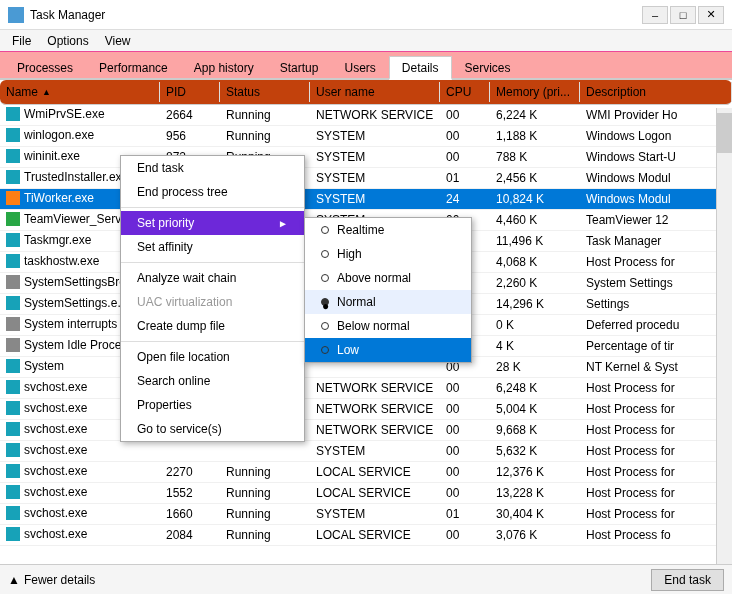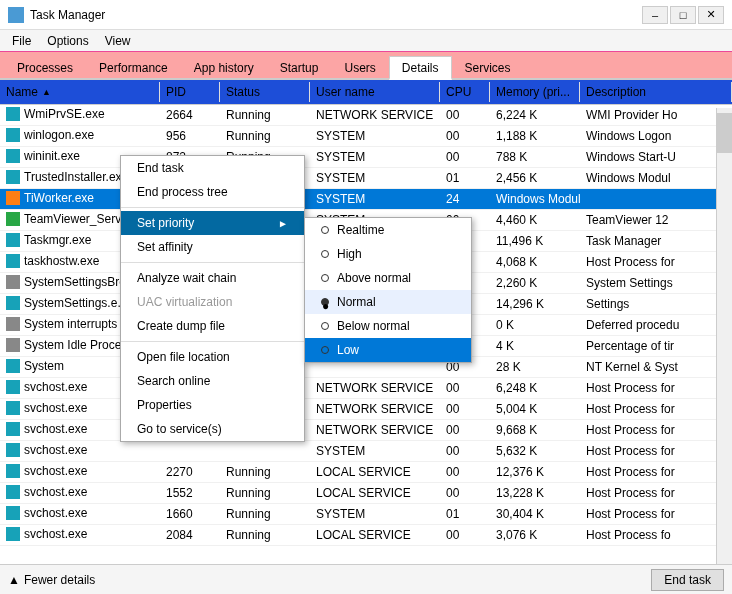--- a/index.html
+++ b/index.html
@@ -19,21 +19,21 @@
     
     .tabs { background: #fca5a5; border-bottom: 2px solid #ccc; display: flex; padding: 0 4px; height: 28px; }
     .tab { padding: 4px 12px; cursor: pointer; font-size: 12px; display: flex; align-items: center; border: 1px solid transparent; border-bottom: none; margin-top: 4px; }
     .tab.active { background: #fff; border-color: #ccc; border-bottom: 2px solid #fff; margin-bottom: -2px; }
     
     
     .content { display: flex; flex-direction: column; height: calc(594px - 30px - 22px - 28px - 30px); }
     
     
     .table-container { flex: 1; overflow: hidden; position: relative; background: #fff; }
-    .table-header { display: grid; grid-template-columns: 160px 60px 90px 130px 50px 90px 1fr; background: #1d4ed8; border-bottom: 1px solid #ccc; padding: 2px 0; position: sticky; top: 0; }
+    .table-header { display: grid; grid-template-columns: 160px 60px 90px 130px 50px 90px 1fr; background: #c2410c; border-bottom: 1px solid #ccc; padding: 2px 0; position: sticky; top: 0; border-radius: 6px; }
     .th { padding: 3px 6px; font-size: 12px; border-right: 1px solid #ddd; cursor: pointer; white-space: nowrap; overflow: hidden; display: flex; align-items: center; }
     .th .sort-arrow { margin-left: 4px; font-size: 9px; }
     
     .table-body { overflow-y: auto; height: calc(100% - 28px); }
     .table-row { display: grid; grid-template-columns: 160px 60px 90px 130px 50px 90px 1fr; border-bottom: 1px solid #f0f0f0; }
     .table-row.selected { background: #0078d7; color: #fff; }
     .td { padding: 2px 6px; font-size: 12px; white-space: nowrap; overflow: hidden; text-overflow: ellipsis; display: flex; align-items: center; height: 20px; }
     .td.name { display: flex; align-items: flex-start; gap: 4px; }
     .proc-icon { width: 14px; height: 14px; background: #4a9ad4; flex-shrink: 0; display: inline-block; }
     .proc-icon.green { background: #28a745; }
@@ -48,21 +48,21 @@
     .bottom-bar { background: #f5f5f5; border-top: 1px solid #ccc; display: flex; align-items: center; justify-content: space-between; padding: 4px 8px; height: 30px; }
     .fewer-details { display: flex; align-items: center; gap: 4px; cursor: pointer; font-size: 12px; }
     .end-task-btn { background: #e0e0e0; border: 1px solid #ababab; padding: 3px 12px; cursor: pointer; font-size: 12px; }
     
     
     .context-menu { position: absolute; left: 120px; top: 155px; background: #fff; border: 1px solid #aaa; box-shadow: 2px 2px 6px rgba(0,0,0,0.3); z-index: 100; width: 185px; }
     .ctx-item { padding: 5px 16px; cursor: pointer; font-size: 12px; display: flex; align-items: center; justify-content: space-between; }
     .ctx-item.disabled { color: #999; cursor: default; }
     .ctx-separator { border-top: 1px solid #ddd; margin: 3px 0; }
     .ctx-arrow { font-size: 10px; }
-    .ctx-item.highlight { background: #0369a1; color: #fff; }
+    .ctx-item.highlight { background: #6d28d9; color: #fff; }
     
     
     .submenu { position: absolute; left: 304px; top: 217px; background: #fff; border: 1px solid #aaa; box-shadow: 2px 2px 6px rgba(0,0,0,0.3); z-index: 101; width: 168px; }
     .sub-item { padding: 5px 16px; cursor: pointer; font-size: 12px; display: flex; align-items: center; gap: 8px; }
     .sub-item.selected-item { background: #e8f0fe; }
     .sub-item.highlight { background: #0078d7; color: #fff; }
     .radio-dot { width: 8px; height: 8px; border-radius: 50%; border: 1px solid #333; display: inline-block; }
     .radio-dot.filled { background: #333; }
   </style>
 </head>
@@ -163,20 +163,21 @@
   </div>
         <div class="table-row selected">
     <div class="td name">
       <span class="proc-icon orange"></span>
       <span>TiWorker.exe</span>
     </div>
     <div class="td"></div>
     <div class="td">ng</div>
     <div class="td">SYSTEM</div>
     <div class="td">24</div>
+    <div class="td">10,824 K</div>
     <div class="td">Windows Modul</div>
   </div>
         <div class="table-row">
     <div class="td name">
       <span class="proc-icon green"></span>
       <span>TeamViewer_Servi...</span>
     </div>
     <div class="td"></div>
     <div class="td">ng</div>
     <div class="td">SYSTEM</div>

